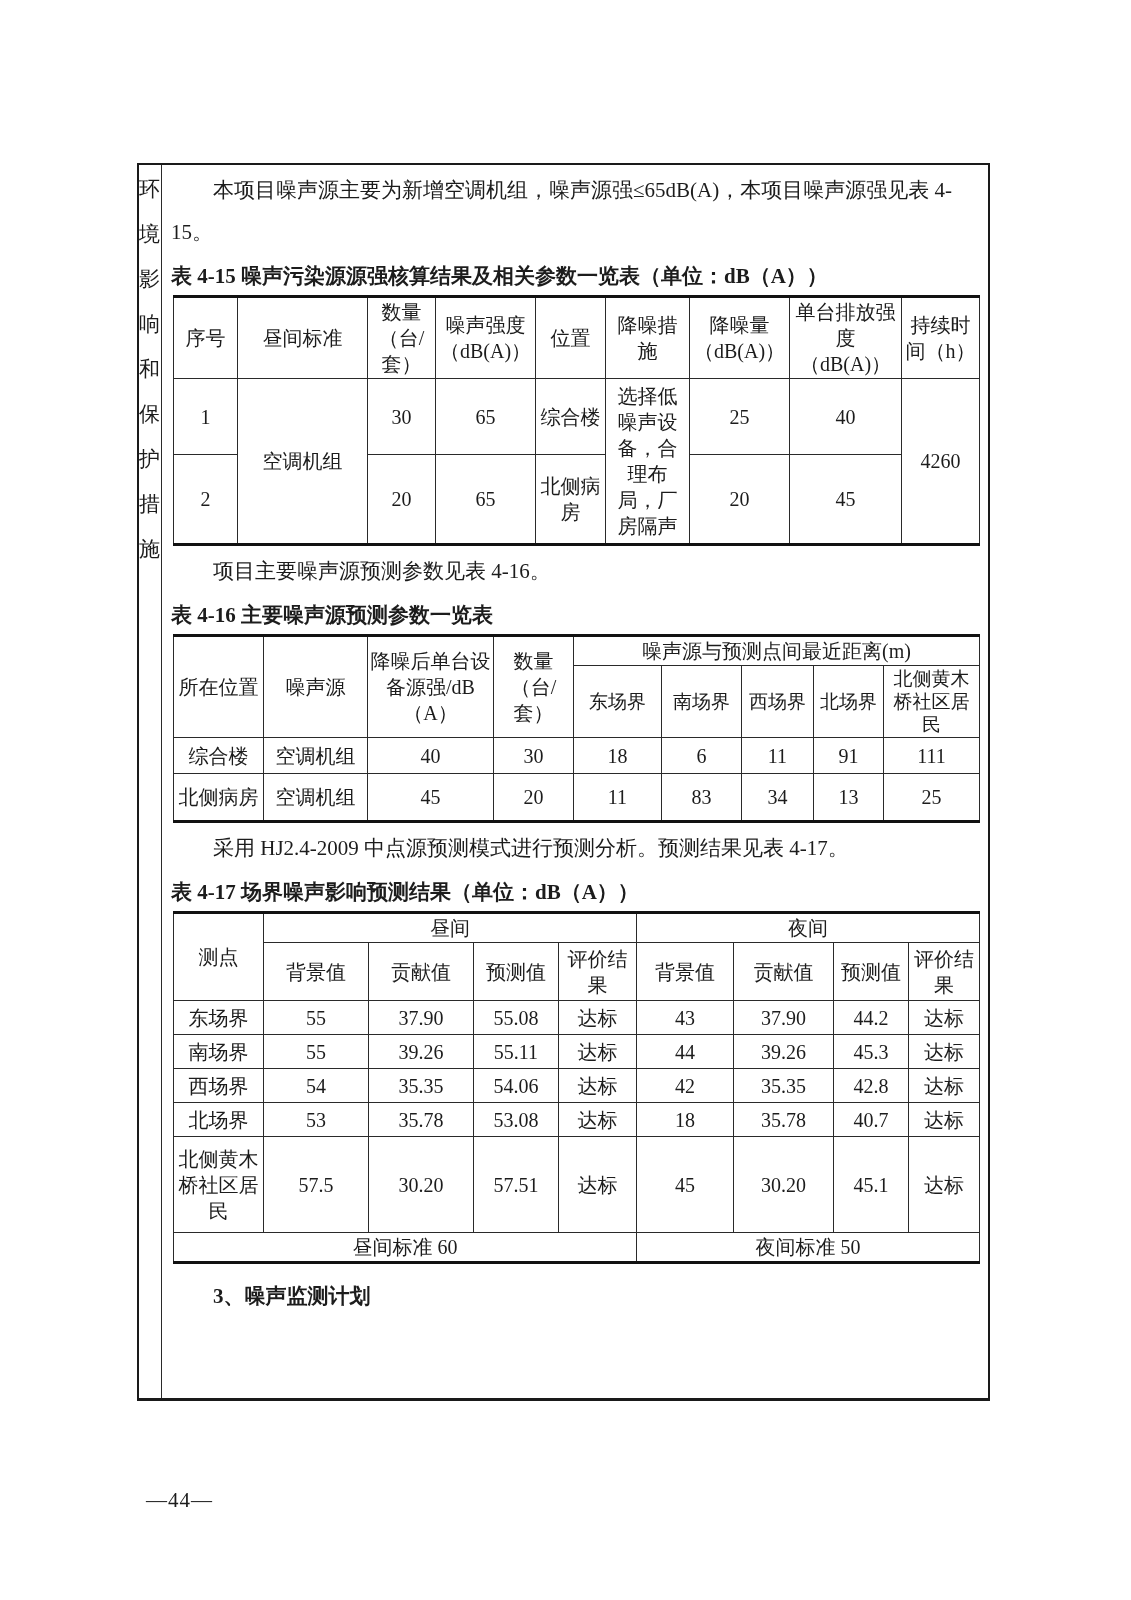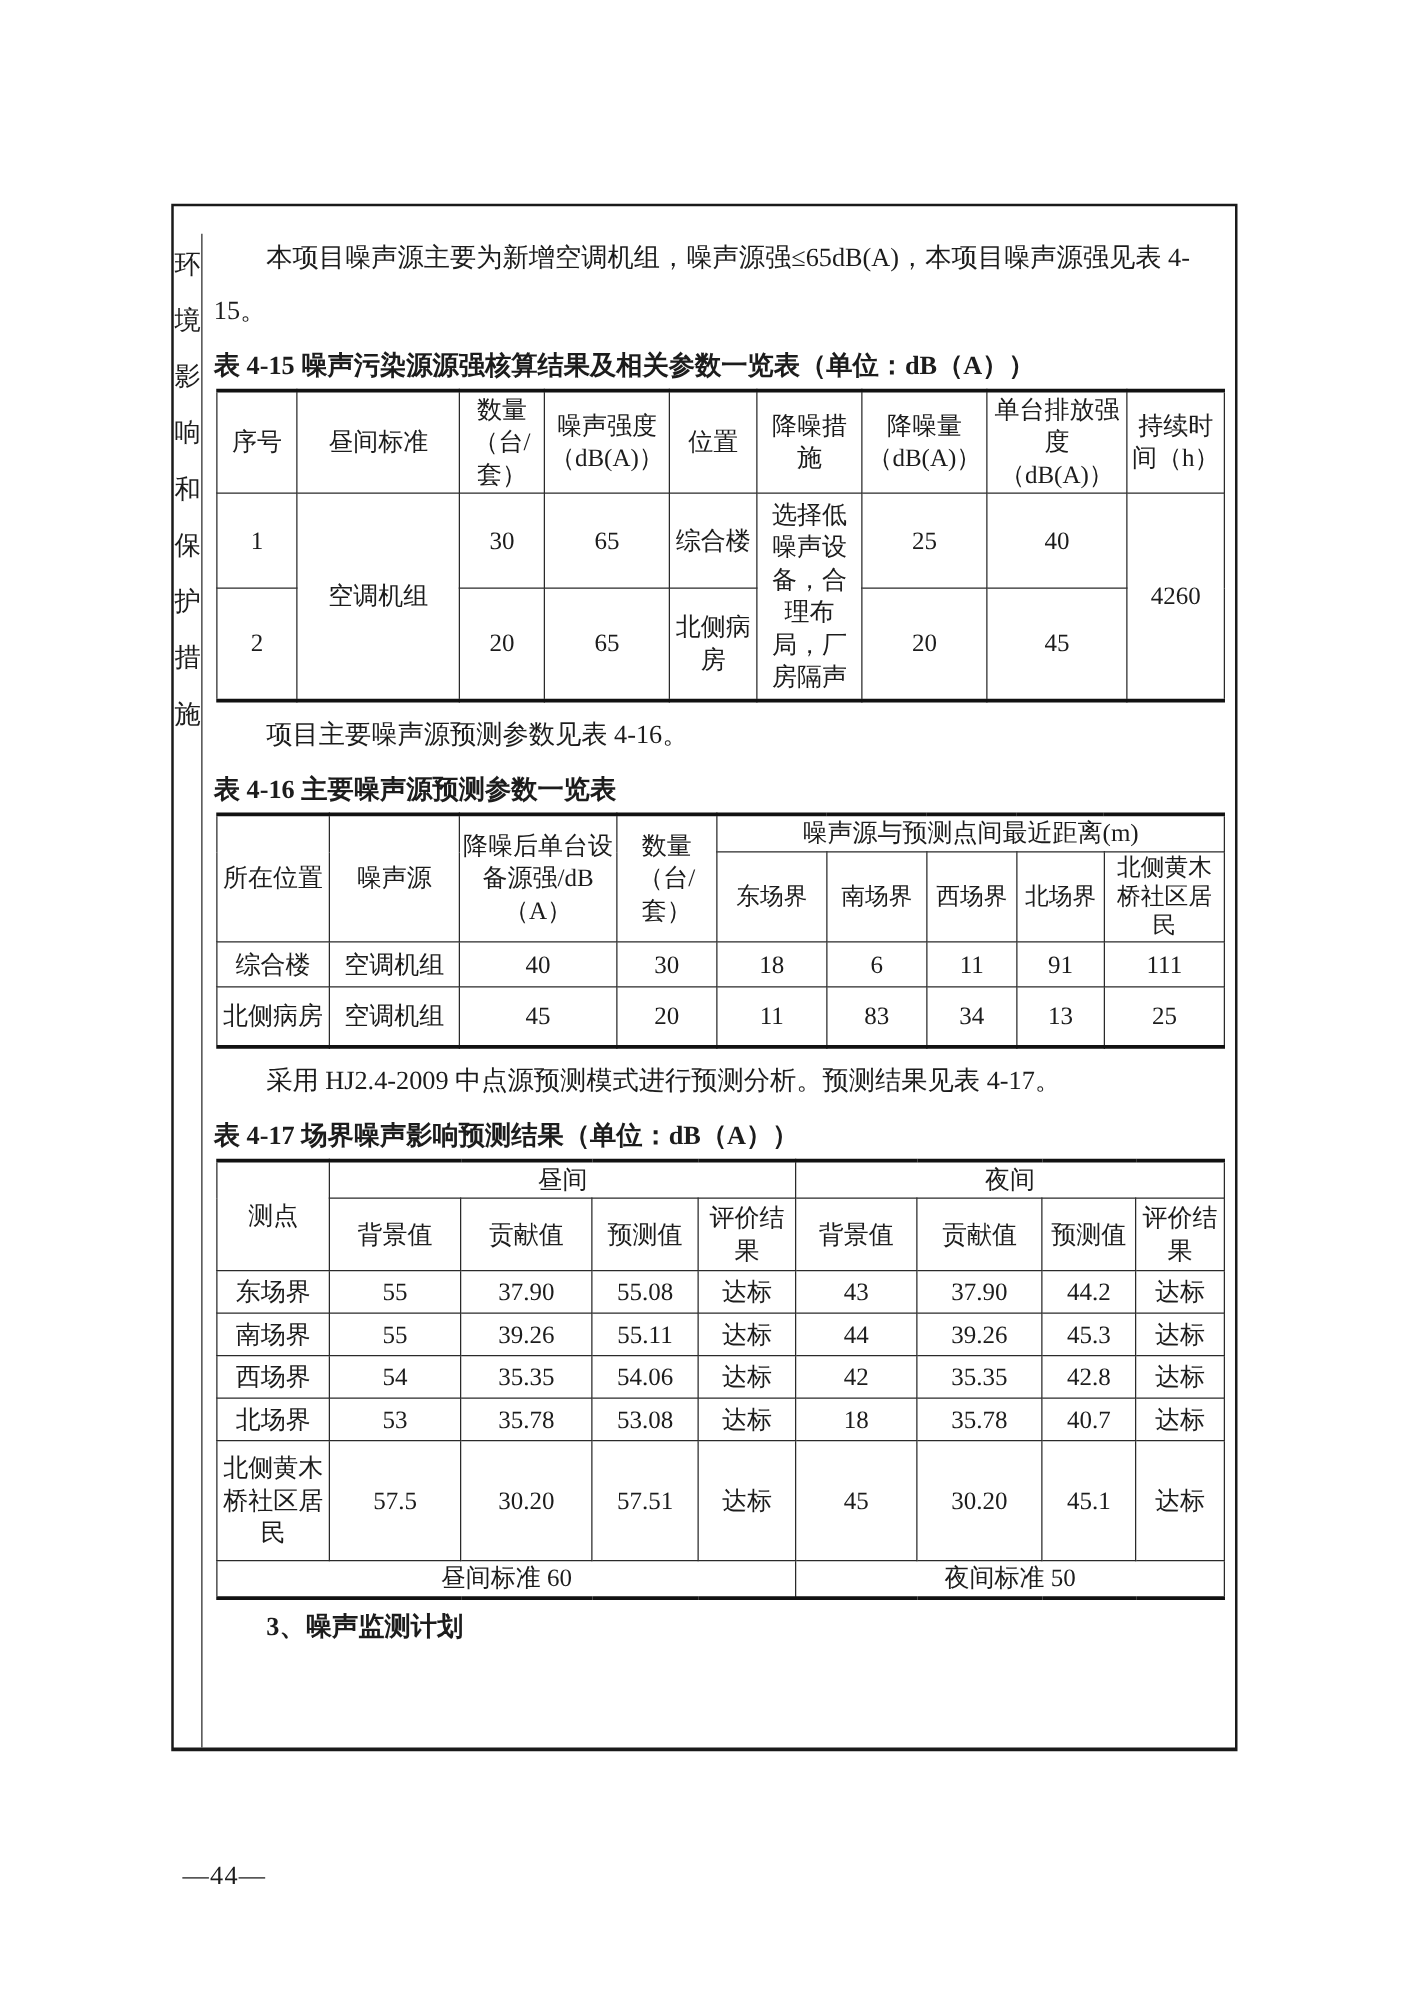--- a/index.html
+++ b/index.html
@@ -8,33 +8,32 @@
     font-family:"Liberation Serif","DejaVu Serif",serif;
     color:#1c1c1c;
   }
   .page-box{
     position:absolute;left:137px;top:163px;width:853px;height:1238px;
     border:2px solid #1a1a1a;border-bottom-width:3px;
     display:flex;box-sizing:border-box;background:#fff;
   }
   .side-col{
     width:23px;flex:0 0 23px;border-right:1px solid #2a2a2a;
-    font-size:21px;line-height:45px;text-align:center;
+    font-size:21px;line-height:45px;
     word-break:break-all;padding-top:2px;box-sizing:border-box;
     overflow:hidden;
-    margin-top:22px;
   }
   .content{
-    flex:1 1 auto;padding:16px 6px 0 9px;box-sizing:border-box;overflow:hidden;
+    flex:1 1 auto;padding:0 6px 0 9px;box-sizing:border-box;overflow:hidden;
   }
   p.body-text{
     font-size:21px;line-height:42px;margin:4px 0;text-indent:2em;
   }
   h3.sub-heading{
-    font-size:21px;line-height:34px;margin:4px 0 2px;text-indent:2em;
+    font-size:21px;line-height:34px;margin:15px 0 2px;text-indent:2em;
     font-weight:bold;
   }
   .tbl-caption{
     font-size:21px;font-weight:bold;text-align:left;line-height:30px;
     margin:8px 0 4px;
   }
   table.data-tbl{
     border-collapse:collapse;table-layout:fixed;width:806px;
     font-size:20px;text-align:center;
     border-top:3px solid #111;border-bottom:3px solid #111;

